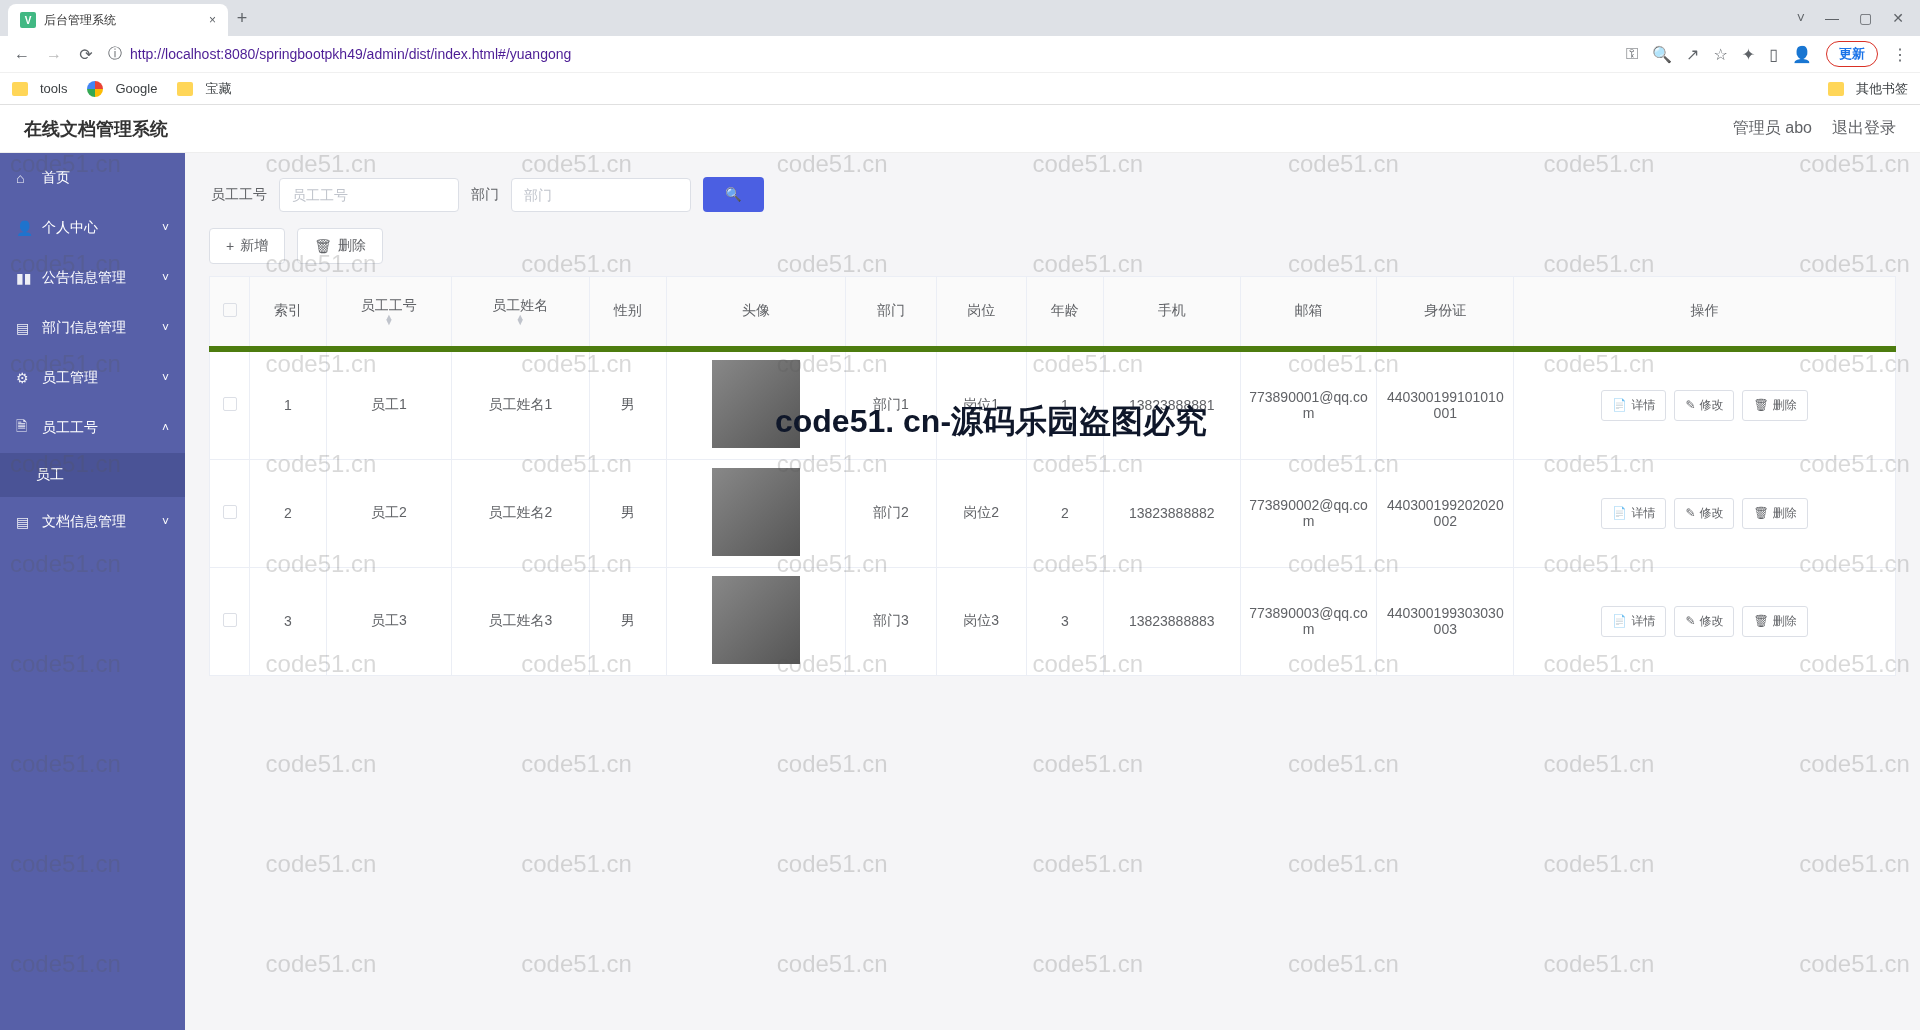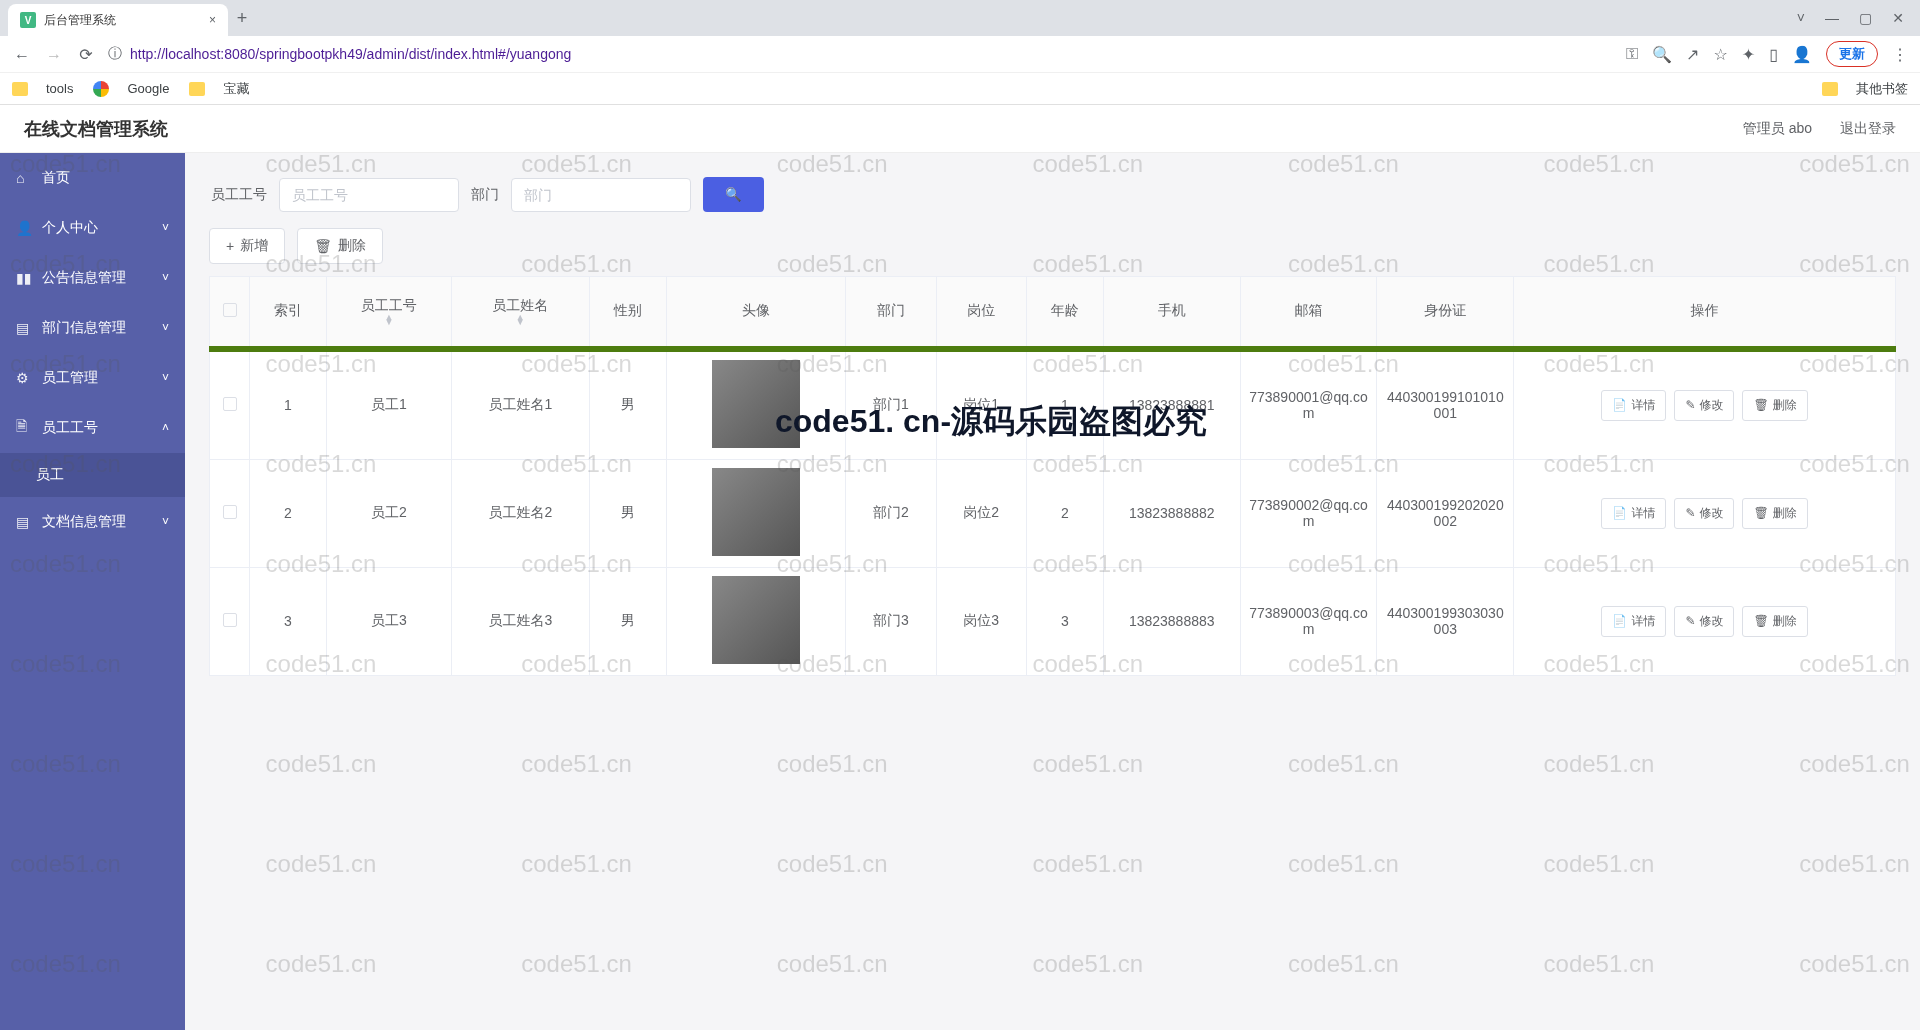--- a/index.html
+++ b/index.html
@@ -16,29 +16,29 @@
     .window-controls span { cursor: pointer; font-size: 14px; }
     
     .addr-bar { height: 36px; display: flex; align-items: center; padding: 0 12px; gap: 12px; background: #fff; }
     .nav-btn { color: #5f6368; cursor: pointer; width: 20px; text-align: center; }
     .url-area { flex: 1; display: flex; align-items: center; gap: 8px; font-size: 14px; color: #5f6368; }
     .url-text { color: #4c1d95; }
     .addr-icons { display: flex; gap: 14px; align-items: center; color: #5f6368; }
     .update-btn { border: 1px solid #d93025; color: #1a73e8; border-radius: 16px; padding: 3px 12px; font-size: 13px; font-weight: bold; }
     
     .bookmarks-bar { height: 32px; display: flex; align-items: center; padding: 0 12px; gap: 20px; background: #fff; border-top: 1px solid #f0f0f0; font-size: 13px; }
-    .bookmark { display: flex; align-items: center; gap: 18px; color: #3c4043; cursor: pointer; }
+    .bookmark { display: flex; align-items: center; gap: 12px; color: #3c4043; cursor: pointer; }
     .folder-icon { width: 16px; height: 14px; background: #ffd658; border-radius: 2px; }
     .g-icon { width:16px; height:16px; background: conic-gradient(#ea4335 0 90deg,#fbbc05 90deg 180deg,#34a853 180deg 270deg,#4285f4 270deg); border-radius:50%; }
     .bookmarks-right { margin-left: auto; }
     
     
     .app-header { height: 48px; background: #fff; display: flex; align-items: center; padding: 0 24px; border-bottom: 1px solid #eee; }
     .app-title { font-size: 18px; font-weight: bold; }
-    .header-right { margin-left: auto; display: flex; gap: 28px; font-size: 14px; color: #606266; }
+    .header-right { margin-left: auto; display: flex; gap: 20px; font-size: 16px; color: #606266; }
     .header-right span { cursor: pointer; }
     
     
     .main-layout { display: flex; height: calc(1030px - 36px - 36px - 32px - 48px); }
     
     
     .sidebar { width: 185px; background: #5760a8; color: #fff; overflow-y: auto; }
     .menu-item { height: 50px; display: flex; align-items: center; padding: 0 16px; gap: 10px; font-size: 14px; cursor: pointer; position: relative; }
     .menu-icon { width: 16px; font-size: 14px; opacity: 0.9; }
     .menu-arrow { position: absolute; right: 16px; font-size: 12px; }

